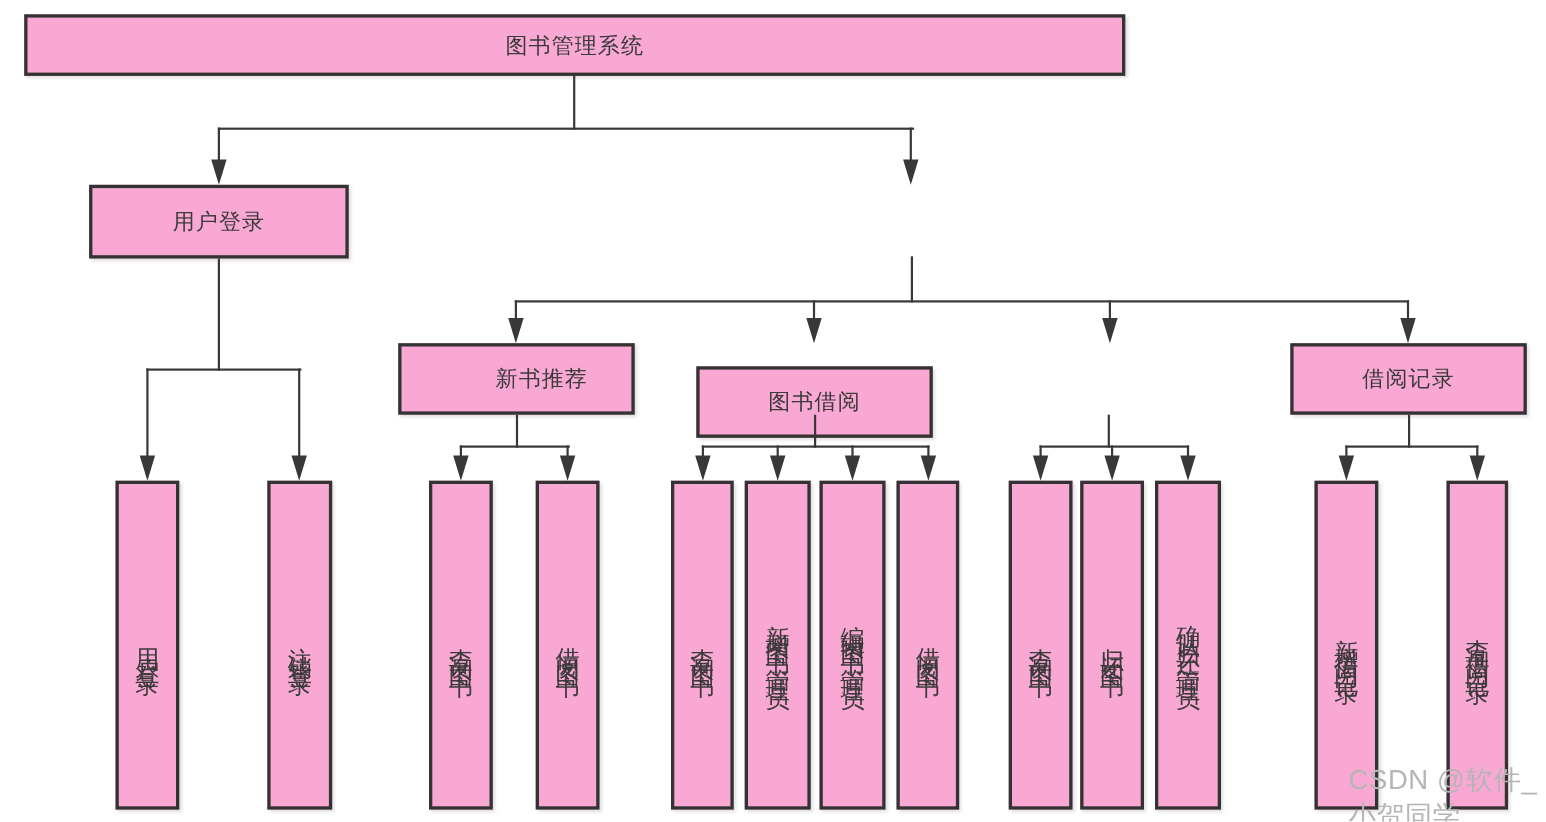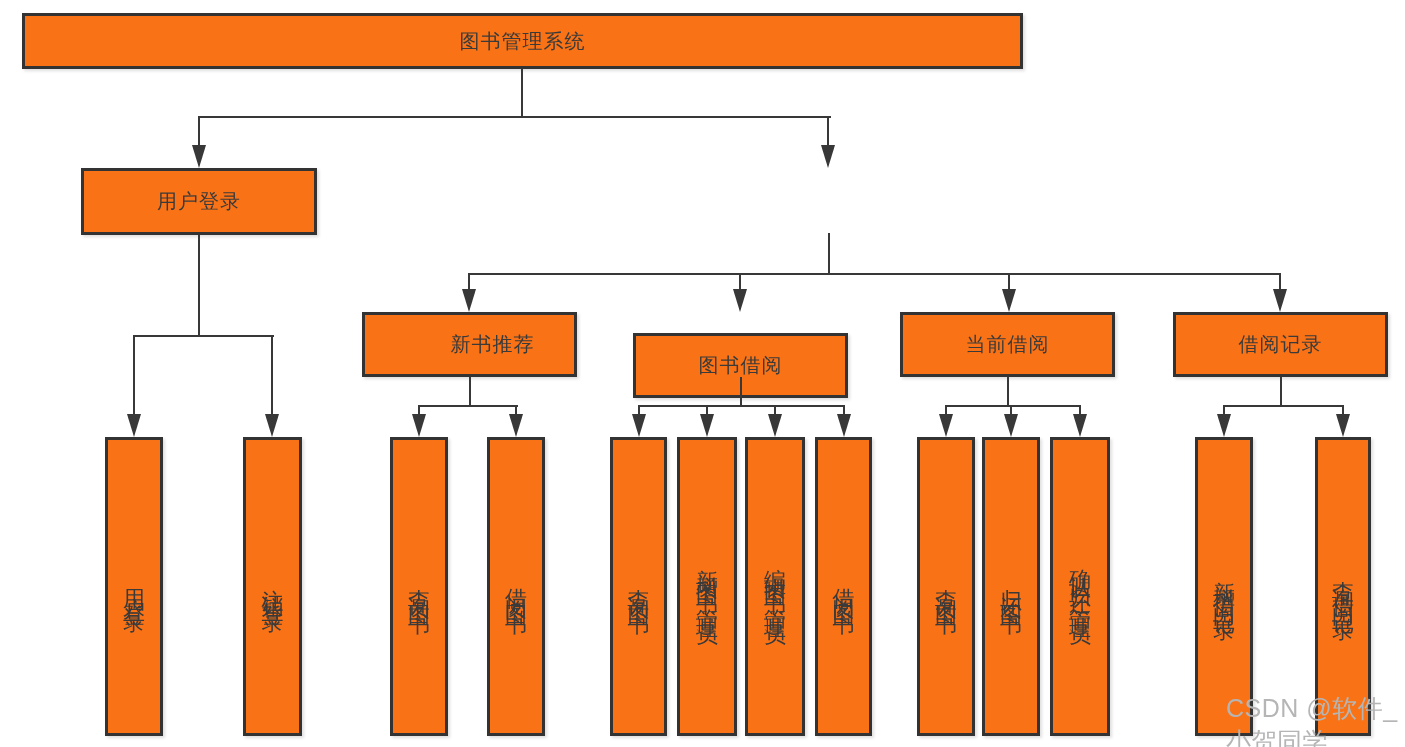--- a/index.html
+++ b/index.html
@@ -15,21 +15,21 @@
     width:1405px;height:747px;
     background:var(--bg);
     overflow:hidden;
     font-family:"Liberation Sans","DejaVu Sans",sans-serif;
     color:var(--text);
   }
   .node{
     position:absolute;
     box-sizing:border-box;
     border:3px solid var(--border);
-    background:#f97316;
+    background:#f9a8d4;
     display:flex;align-items:center;justify-content:center;
     font-size:20px;
     letter-spacing:1px;
     box-shadow:2px 2px 3px rgba(0,0,0,0.13);
     white-space:nowrap;
   }
   .node.v{
     writing-mode:vertical-rl;
     font-size:22px;
     letter-spacing:8px;
@@ -134,21 +134,20 @@
 </head>
 <body>
 
 <div class="canvas">
 
   <div class="node n-root">图书管理系统</div>
   <div class="node n-user-login">用户登录</div>
 
   <div class="node n-new-book">新书推荐</div>
   <div class="node n-book-borrow">图书借阅</div>
-  <div class="node n-current">当前借阅</div>
   <div class="node n-records">借阅记录</div>
 
   <div class="node v leaf l1">用户登录</div>
   <div class="node v leaf l2">注销登录</div>
   <div class="node v leaf l3">查询图书</div>
   <div class="node v leaf l4">借阅图书</div>
   <div class="node v leaf l5">查询图书</div>
   <div class="node v leaf l6">新增图书（管理员）</div>
   <div class="node v leaf l7">编辑图书（管理员）</div>
   <div class="node v leaf l8">借阅图书</div>

